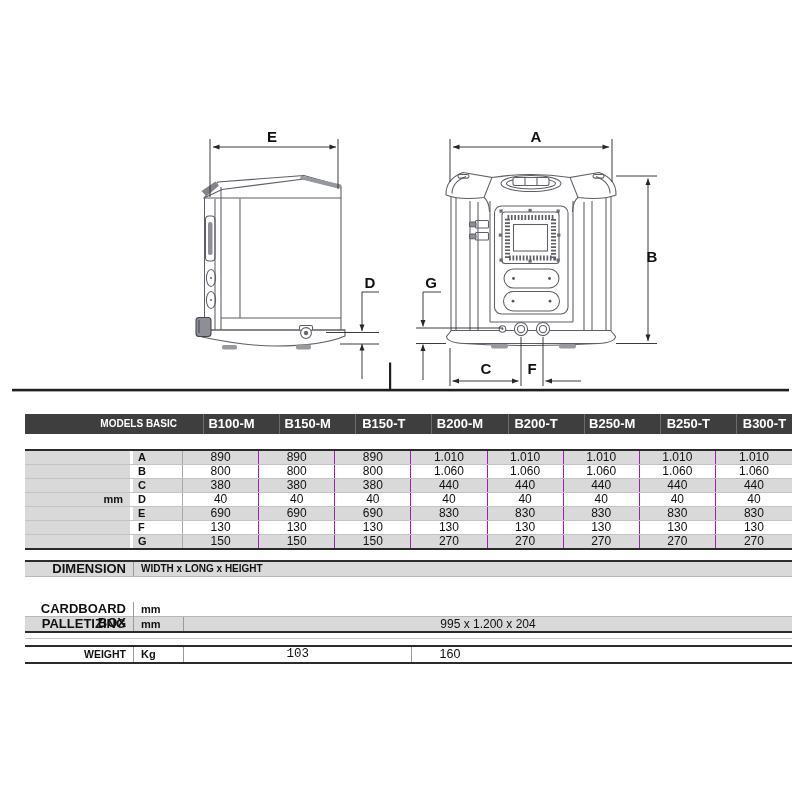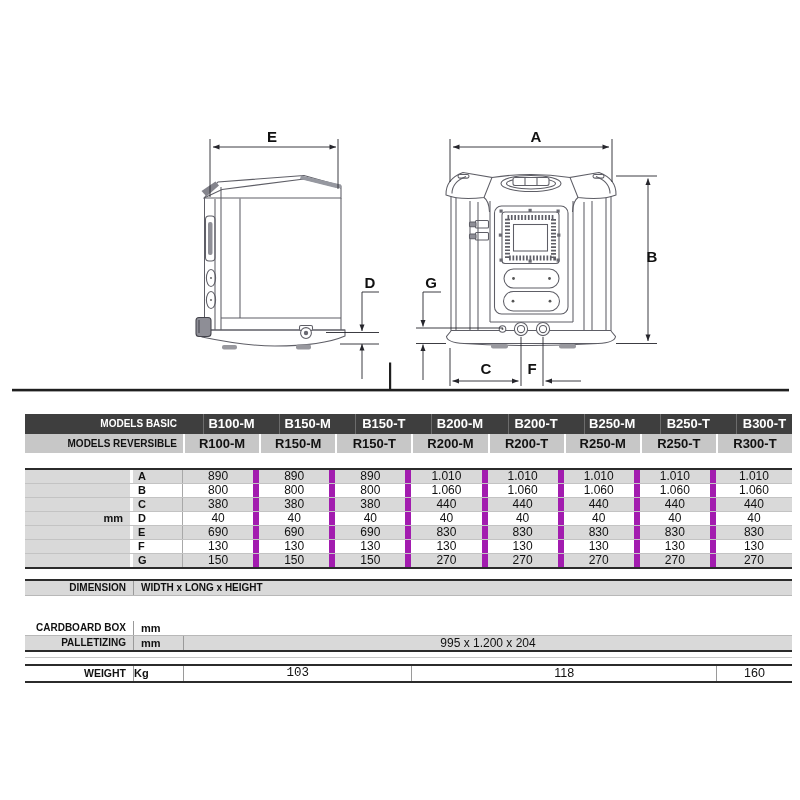--- a/index.html
+++ b/index.html
@@ -31,41 +31,41 @@
   .dims{margin-top:15px;border-top:2px solid #2b2b2b;border-bottom:2px solid #2b2b2b;}
   .drow{display:grid;grid-template-columns:108px 50px repeat(8,1fr);height:13px;line-height:13px;
     border-bottom:1px solid #c3c3c3;}
   .drow:last-child{border-bottom:none;}
   .drow.bg-g{background:#fff;}
   .drow.bg-g .lcell,.drow.bg-g .vcell{background:#d9d9d9;}
   .drow.bg-w .lcell,.drow.bg-w .vcell{background:#fff;}
   .mmcell{background:#d9d9d9;border-right:3px solid #fff;font-size:11px;font-weight:bold;
     text-align:right;padding-right:7px;}
   .lcell{font-size:11px;font-weight:bold;padding-left:5px;border-right:1px solid #a8a8a8;}
-  .vcell{font-size:12px;font-weight:500;text-align:center;border-right:6px solid #a21caf;}
+  .vcell{font-size:12px;font-weight:500;text-align:center;border-right:1px solid #a21caf;}
   .vcell:last-child{border-right:none;}
 
   .pack{margin-top:10px;border-top:2px solid #2b2b2b;border-bottom:2px solid #2b2b2b;}
   .prow{display:grid;grid-template-columns:108px 50px 1fr;height:14px;line-height:14px;
     border-bottom:1px solid #b8b8b8;}
   .prow:last-child{border-bottom:none;}
-  .prow .plabel{font-size:10px;font-weight:bold;text-align:right;padding-right:7px;}
+  .prow .plabel{font-size:13px;font-weight:bold;text-align:right;padding-right:7px;}
   .prow .punit{font-size:11px;font-weight:bold;padding-left:7px;border-left:1px solid #9a9a9a;}
   .prow .pvalue{font-size:12px;font-weight:500;text-align:center;border-left:1px solid #9a9a9a;}
   .prow .pvalue-wide{grid-column:2 / 4;font-size:10px;font-weight:bold;text-align:left;
     padding-left:7px;border-left:1px solid #9a9a9a;}
   .prow.bg-g{background:#d9d9d9;}
   .prow.bg-w{background:#ffffff;margin-top:25px;}
 
   .thin-line{height:1px;background:#c6c6c6;margin:5px 0 6px 0;}
 
   .weight{border-top:2px solid #2b2b2b;border-bottom:2px solid #2b2b2b;background:#fff;}
   .wrow{display:grid;grid-template-columns:108px 50px repeat(8,1fr);height:15px;line-height:15px;}
   .wrow .plabel{font-size:10.5px;font-weight:bold;text-align:right;padding-right:7px;}
-  .wrow .punit{font-size:11px;font-weight:bold;border-left:1px solid #9a9a9a;}
+  .wrow .punit{font-size:11px;font-weight:bold;padding-left:7px;border-left:1px solid #9a9a9a;}
   .wrow .wv{font-size:12.5px;font-weight:500;text-align:center;border-left:1px solid #9a9a9a;}
   .wv.span3{grid-column:span 3;font-family:Liberation Mono, monospace;}
   .wv.span4{grid-column:span 4;}
   .wv.span1{grid-column:span 1;}
 </style>
 </head>
 <body>
 
 <div class="page">
 
@@ -233,31 +233,20 @@
       <div class="model-cell">B100-M</div>
       <div class="model-cell">B150-M</div>
       <div class="model-cell">B150-T</div>
       <div class="model-cell">B200-M</div>
       <div class="model-cell">B200-T</div>
       <div class="model-cell">B250-M</div>
       <div class="model-cell">B250-T</div>
       <div class="model-cell">B300-T</div>
     </div>
 
-    <div class="grid-row row-rev">
-      <div class="hdr-label">MODELS REVERSIBLE</div>
-      <div class="model-cell">R100-M</div>
-      <div class="model-cell">R150-M</div>
-      <div class="model-cell">R150-T</div>
-      <div class="model-cell">R200-M</div>
-      <div class="model-cell">R200-T</div>
-      <div class="model-cell">R250-M</div>
-      <div class="model-cell">R250-T</div>
-      <div class="model-cell">R300-T</div>
-    </div>
 
     <div class="dims">
       <div class="drow bg-g">
         <div class="mmcell"></div>
         <div class="lcell">A</div>
         <div class="vcell">890</div>
         <div class="vcell">890</div>
         <div class="vcell">890</div>
         <div class="vcell">1.010</div>
         <div class="vcell">1.010</div>
@@ -355,19 +344,18 @@
       </div>
     </div>
 
     <div class="thin-line"></div>
 
     <div class="weight">
       <div class="wrow">
         <div class="plabel">WEIGHT</div>
         <div class="punit">Kg</div>
         <div class="wv span3">103</div>
-        <div class="wv span4">118</div>
         <div class="wv span1">160</div>
       </div>
     </div>
 
   </div>
 </div>
 
 </body></html>

